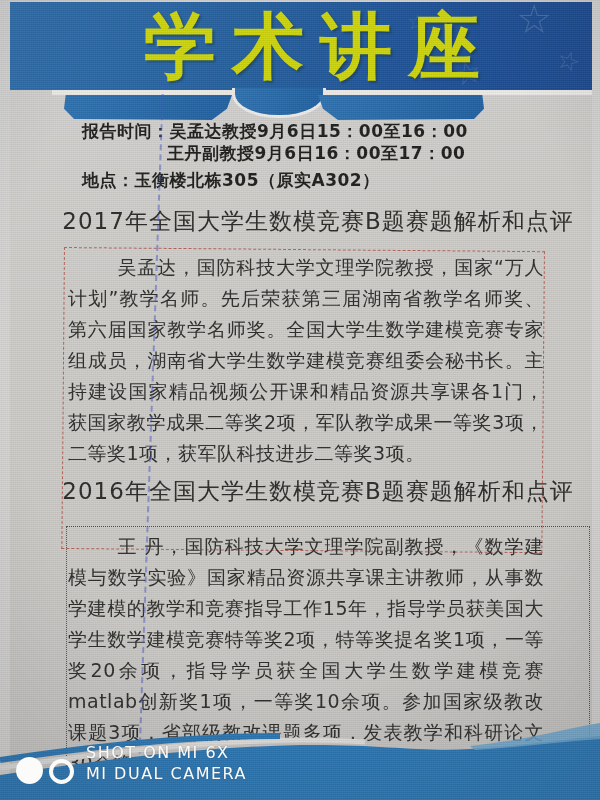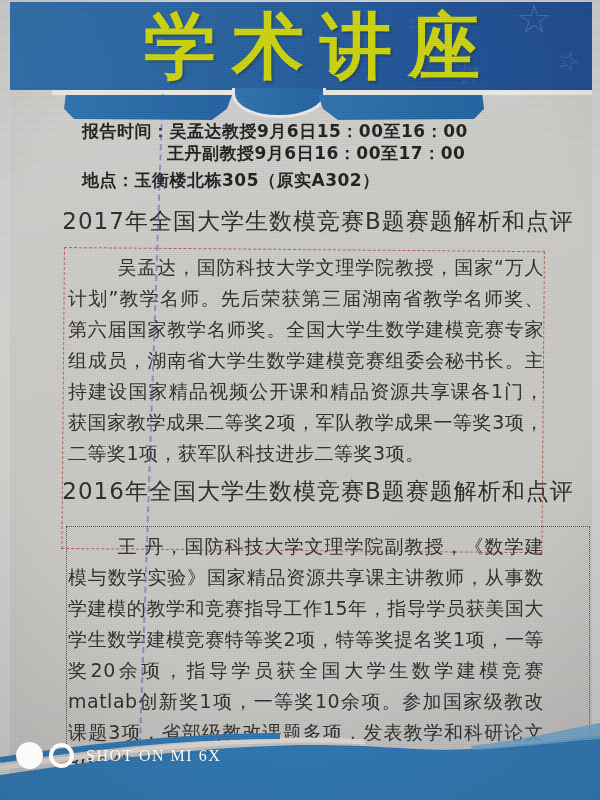--- a/index.html
+++ b/index.html
@@ -79,21 +79,21 @@
     border:1px dashed rgba(178,62,48,.75);transform:rotate(.5deg);transform-origin:top left;}
   .frame-dotted{position:absolute;left:66px;top:526px;width:522px;height:238px;
     border:1px dotted rgba(50,50,48,.8);}
   .guide-blue{position:absolute;left:162px;top:84px;width:0;height:700px;
     border-left:2px dashed rgba(68,86,198,.5);transform:rotate(2deg);transform-origin:top left;}
 
   
   .wave{position:absolute;left:0;bottom:0;width:600px;height:85px;}
 
   
-  .watermark{position:absolute;left:16px;top:742px;display:flex;align-items:center;z-index:45;font-family:Liberation Serif, serif;}
+  .watermark{position:absolute;left:16px;top:742px;display:flex;align-items:flex-end;z-index:45;}
   .wm-dot{width:27px;height:27px;border-radius:50%;background:#fbfbf9;flex:none;}
   .wm-ring{width:17px;height:17px;border-radius:50%;border:4px solid #fbfbf9;background:transparent;flex:none;margin-left:6px;}
   .wm-text{margin-left:12px;color:#fafaf8;font-size:16px;line-height:21px;
     letter-spacing:1.5px;white-space:nowrap;text-shadow:0 0 2px rgba(80,80,80,.3);}
 </style>
 </head>
 <body>
 
 <div class="photo">
 
@@ -133,16 +133,17 @@
     <path d="M0,53 C100,38 200,26 300,25 C330,25 350,26 365,27" fill="none" stroke="#dddcd9" stroke-width="5"></path>
     <path d="M0,45 C95,31 185,21 280,21" fill="none" stroke="#2b77b4" stroke-width="6"></path>
     <path d="M470,31 C520,26 565,14 600,8 L600,24 C560,27 520,32 475,35 Z" fill="#6aa4cd" opacity="0.85"></path>
   </svg>
 
   <div class="watermark">
     <div class="wm-dot"></div>
     <div class="wm-ring"></div>
     <div class="wm-text">
       <div>SHOT ON MI 6X</div>
+      <div>MI DUAL CAMERA</div>
     </div>
   </div>
 
 </div>
 
 </body></html>

